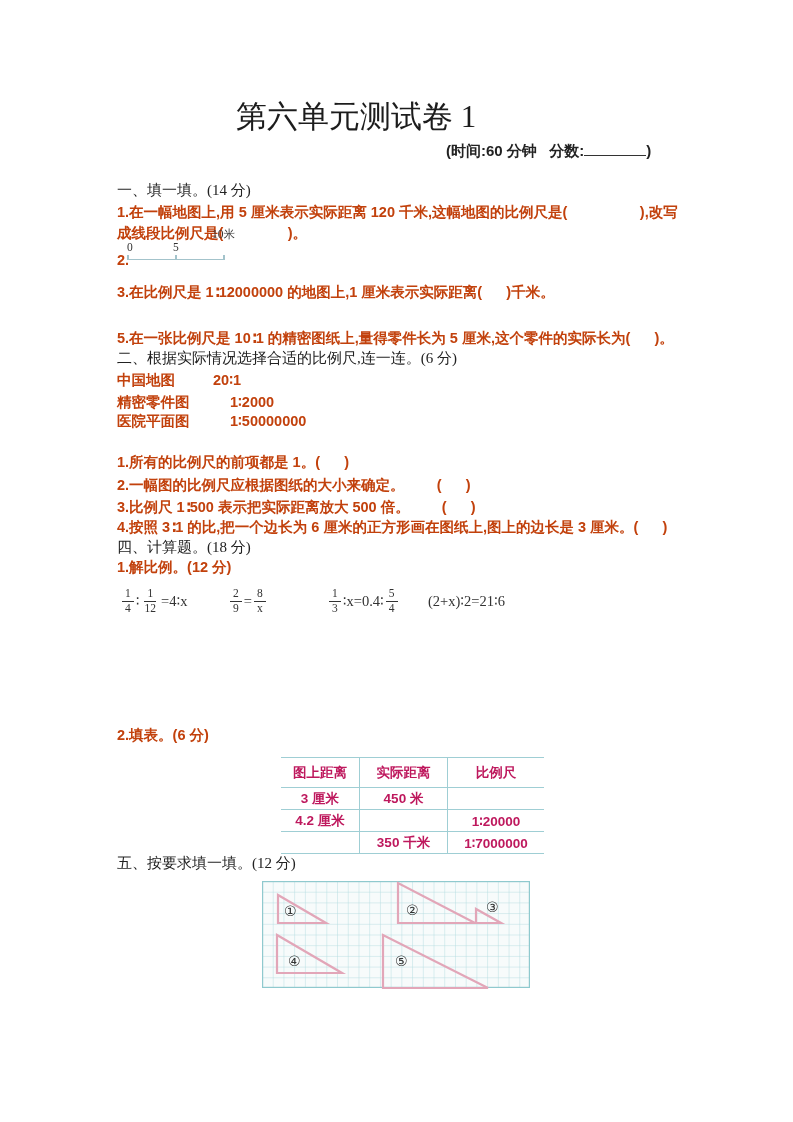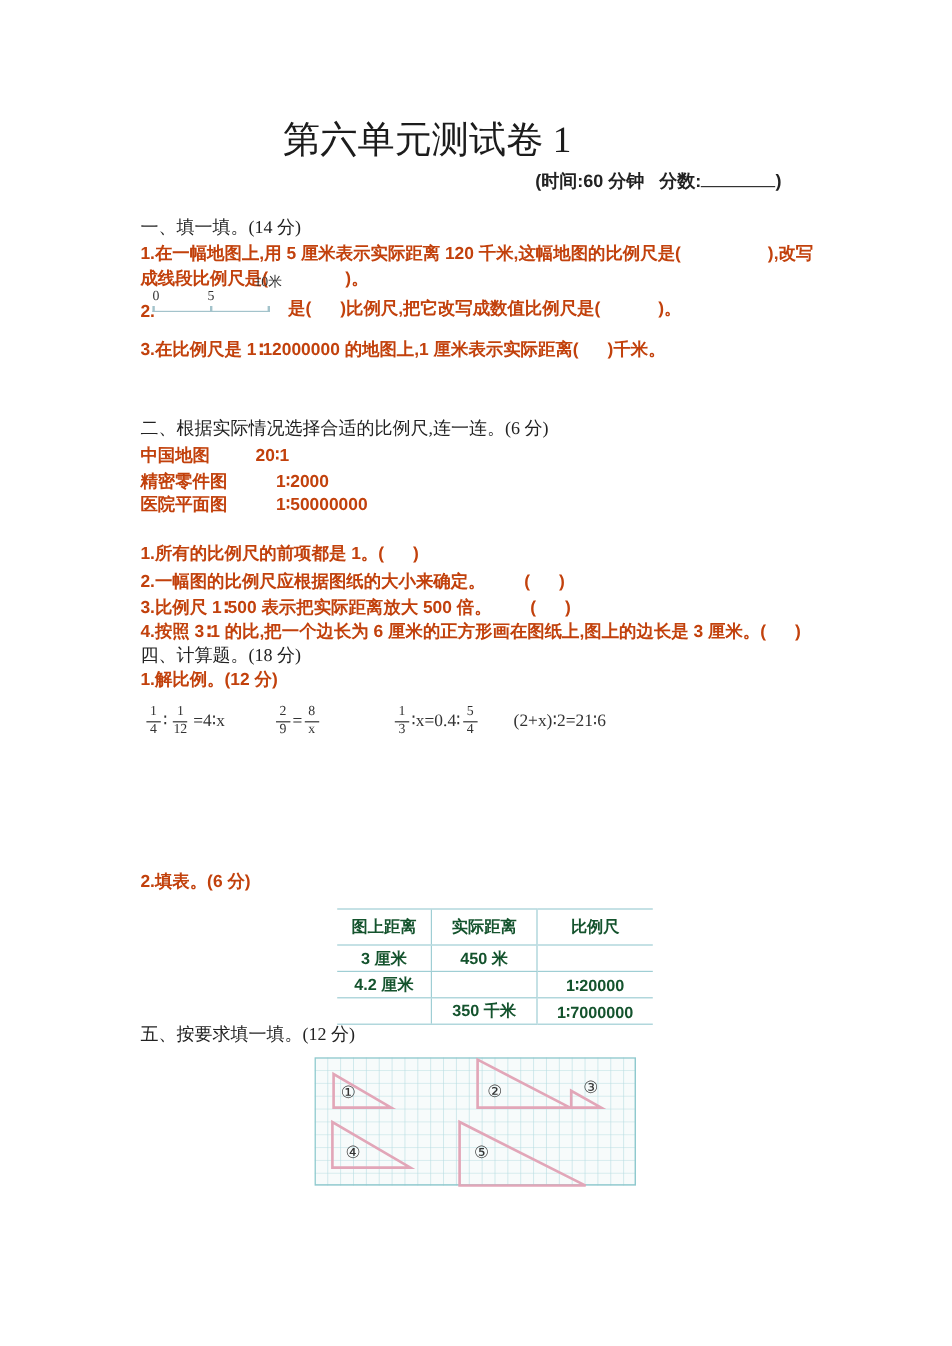--- a/index.html
+++ b/index.html
@@ -17,21 +17,21 @@
   .tick{position:absolute;width:1.6px;height:5px;background:#a3c3cb;top:255px;}
   
   .eq{position:absolute;display:flex;align-items:center;height:34px;
       font-family:"Liberation Serif",serif;font-size:14.5px;color:#333;white-space:pre;}
   .frac{display:inline-flex;flex-direction:column;align-items:center;line-height:1.15;
         font-size:11.5px;margin:0 2px;font-family:"Liberation Serif",serif;}
   .frac .n{padding:0 3px;border-bottom:1px solid #333;}
   .frac .d{padding:0 3px;}
   
   .fill-table{position:absolute;left:281px;top:757px;border-collapse:collapse;
-              font-size:13.5px;color:#14532d;font-family:"Liberation Sans",sans-serif;}
+              font-size:13.5px;color:#be185d;font-family:"Liberation Sans",sans-serif;}
   .fill-table td{text-align:center;vertical-align:middle;padding:0 4px;
                  border-top:1px solid #9fced4;border-bottom:1px solid #9fced4;}
   .fill-table td + td{border-left:1px solid #9fced4;}
   .fill-table tr.hd td{height:29px;font-weight:600;}
   .fill-table tr.bd td{height:21px;font-weight:600;}
   .c1{width:70px;} .c2{width:79px;} .c3{width:88px;margin-top:32px;}
   
   .gridwrap{position:absolute;left:262px;top:881px;width:268px;height:108px;}
   .tri-label{position:absolute;font-size:14px;color:#333;font-family:"DejaVu Sans",sans-serif;line-height:14px;}
 </style>
@@ -49,23 +49,23 @@
   <div class="line" style="left:117px;top:223px;">成线段比例尺是(                )。</div>
 
   <div class="line" style="left:117px;top:250px;">2.</div>
   <span class="ruler-num" style="left:127px;top:241px;">0</span>
   <span class="ruler-num" style="left:173px;top:241px;">5</span>
   <span class="ruler-num" style="left:212px;top:227px;font-family:Liberation Serif, serif;">10米</span>
   <div class="ruler-line"></div>
   <div class="tick" style="left:127px;"></div>
   <div class="tick" style="left:175px;"></div>
   <div class="tick" style="left:223px;"></div>
-  <div class="line" style="left:240px;top:248px;">是(      )比例尺,把它改写成数值比例尺是(            )。</div>
 
   <div class="line" style="left:117px;top:282px;">3.在比例尺是 1∶12000000 的地图上,1 厘米表示实际距离(      )千米。</div>
+  <div class="line" style="left:117px;top:328px;">5.在一张比例尺是 10∶1 的精密图纸上,量得零件长为 5 厘米,这个零件的实际长为(      )。</div>
 
   <div class="line sec" style="left:117px;top:348px;">二、根据实际情况选择合适的比例尺,连一连。(6 分)</div>
   <div class="line" style="left:117px;top:370px;">中国地图</div>
   <div class="line" style="left:213px;top:370px;">20∶1</div>
   <div class="line" style="left:117px;top:392px;">精密零件图</div>
   <div class="line" style="left:230px;top:392px;">1∶2000</div>
   <div class="line" style="left:117px;top:411px;">医院平面图</div>
   <div class="line" style="left:230px;top:411px;">1∶50000000</div>
 
   <div class="line" style="left:117px;top:452px;">1.所有的比例尺的前项都是 1。(      )</div>

